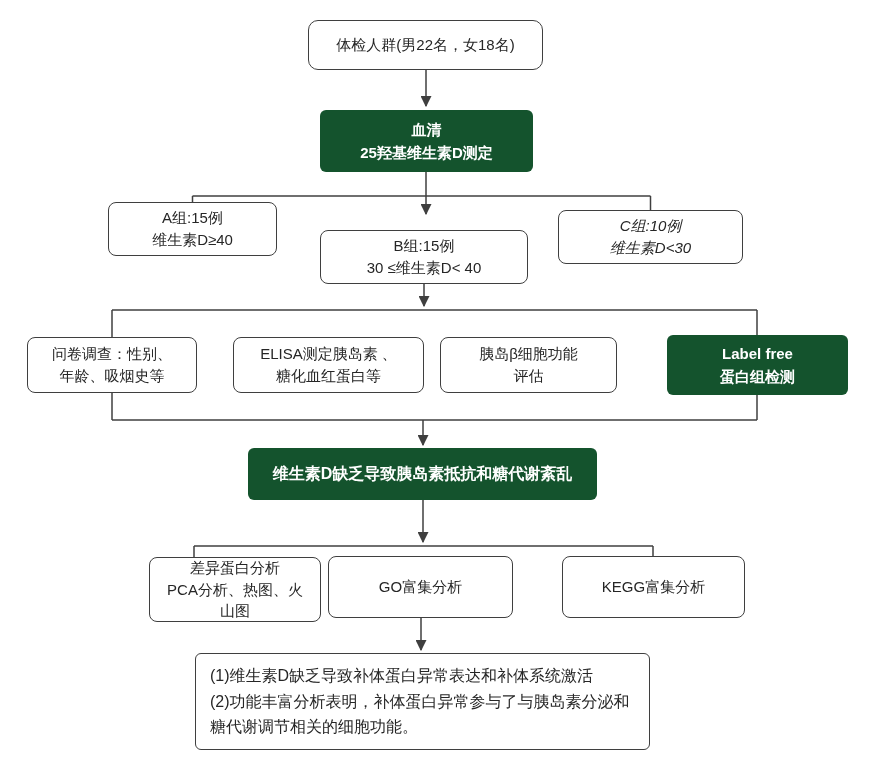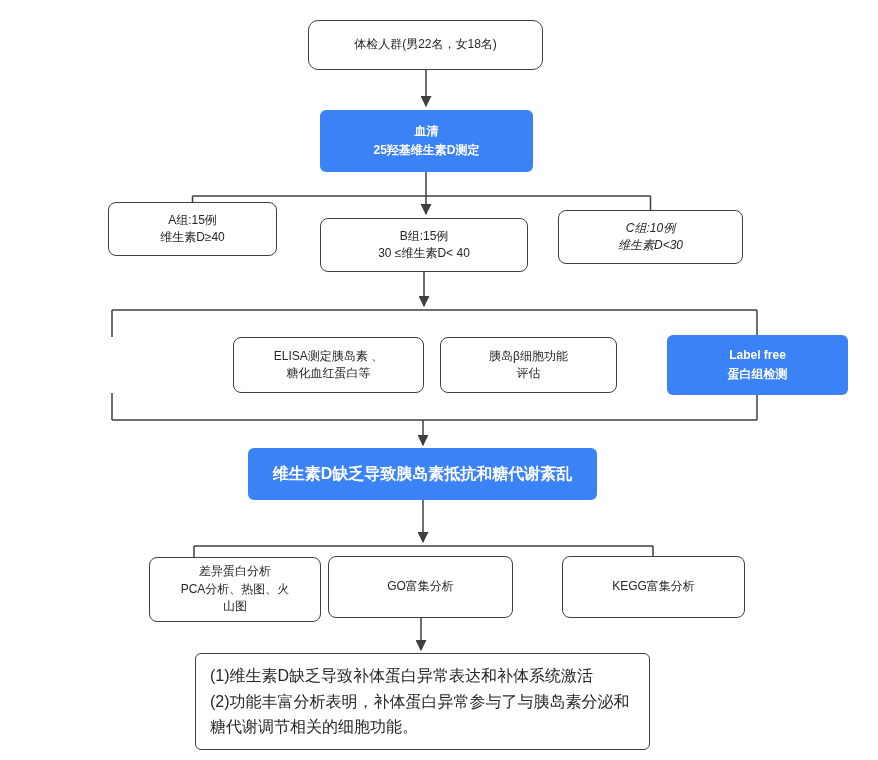--- a/index.html
+++ b/index.html
@@ -5,26 +5,26 @@
   html,body{margin:0;padding:0;background:#ffffff;}
   .canvas{
     position:relative;width:878px;height:760px;background:#ffffff;overflow:hidden;
     font-family:"Liberation Sans","DejaVu Sans",sans-serif;
   }
   .connectors{position:absolute;left:0;top:0;width:878px;height:760px;pointer-events:none;}
   .node{
     position:absolute;box-sizing:border-box;
     display:flex;align-items:center;justify-content:center;
     text-align:center;white-space:pre-line;
-    font-size:12px;line-height:1.45;color:#262626;
+    font-size:15px;line-height:1.45;color:#262626;
     background:#ffffff;border:1.5px solid #3f3f3f;border-radius:8px;
     padding:2px 6px;
   }
   .node.accent{
-    background:#3b82f6;border:none;color:#ffffff;font-weight:bold;border-radius:6px;
+    background:#14532d;border:none;color:#ffffff;font-weight:bold;border-radius:6px;
     line-height:1.55;
   }
   .node.rounded{border-radius:10px;}
   .node.final-box{
     justify-content:flex-start;text-align:left;align-items:center;
     padding:14px 14px;font-size:16px;line-height:1.62;border-radius:6px;
   }
   .node.bar{font-size:16px;}
 </style>
 </head>
@@ -67,26 +67,28 @@
   </svg>
 
   <div class="node rounded" style="left:308px;top:20px;width:235px;height:50px;">体检人群(男22名，女18名)</div>
 
   <div class="node accent" style="left:320px;top:110px;width:213px;height:62px;">血清
 25羟基维生素D测定</div>
 
   <div class="node" style="left:108px;top:202px;width:169px;height:54px;">A组:15例
 维生素D≥40</div>
 
-  <div class="node" style="left:320px;top:218px;width:208px;height:54px;">B组:15例
+  <div class="node" style="left:320px;top:230px;width:208px;height:54px;">B组:15例
 30 ≤维生素D&lt; 40</div>
 
   <div class="node" style="left:558px;top:210px;width:185px;height:54px;font-style:italic;">C组:10例
 维生素D&lt;30</div>
 
+  <div class="node" style="left:27px;top:337px;width:170px;height:56px;">问卷调查：性别、
+年龄、吸烟史等</div>
 
   <div class="node" style="left:224px;top:337px;width:191px;height:56px;margin-left:9px;">ELISA测定胰岛素 、
 糖化血红蛋白等</div>
 
   <div class="node" style="left:440px;top:337px;width:177px;height:56px;">胰岛β细胞功能
 评估</div>
 
   <div class="node accent" style="left:667px;top:335px;width:181px;height:60px;">Label free
 蛋白组检测</div>
 

